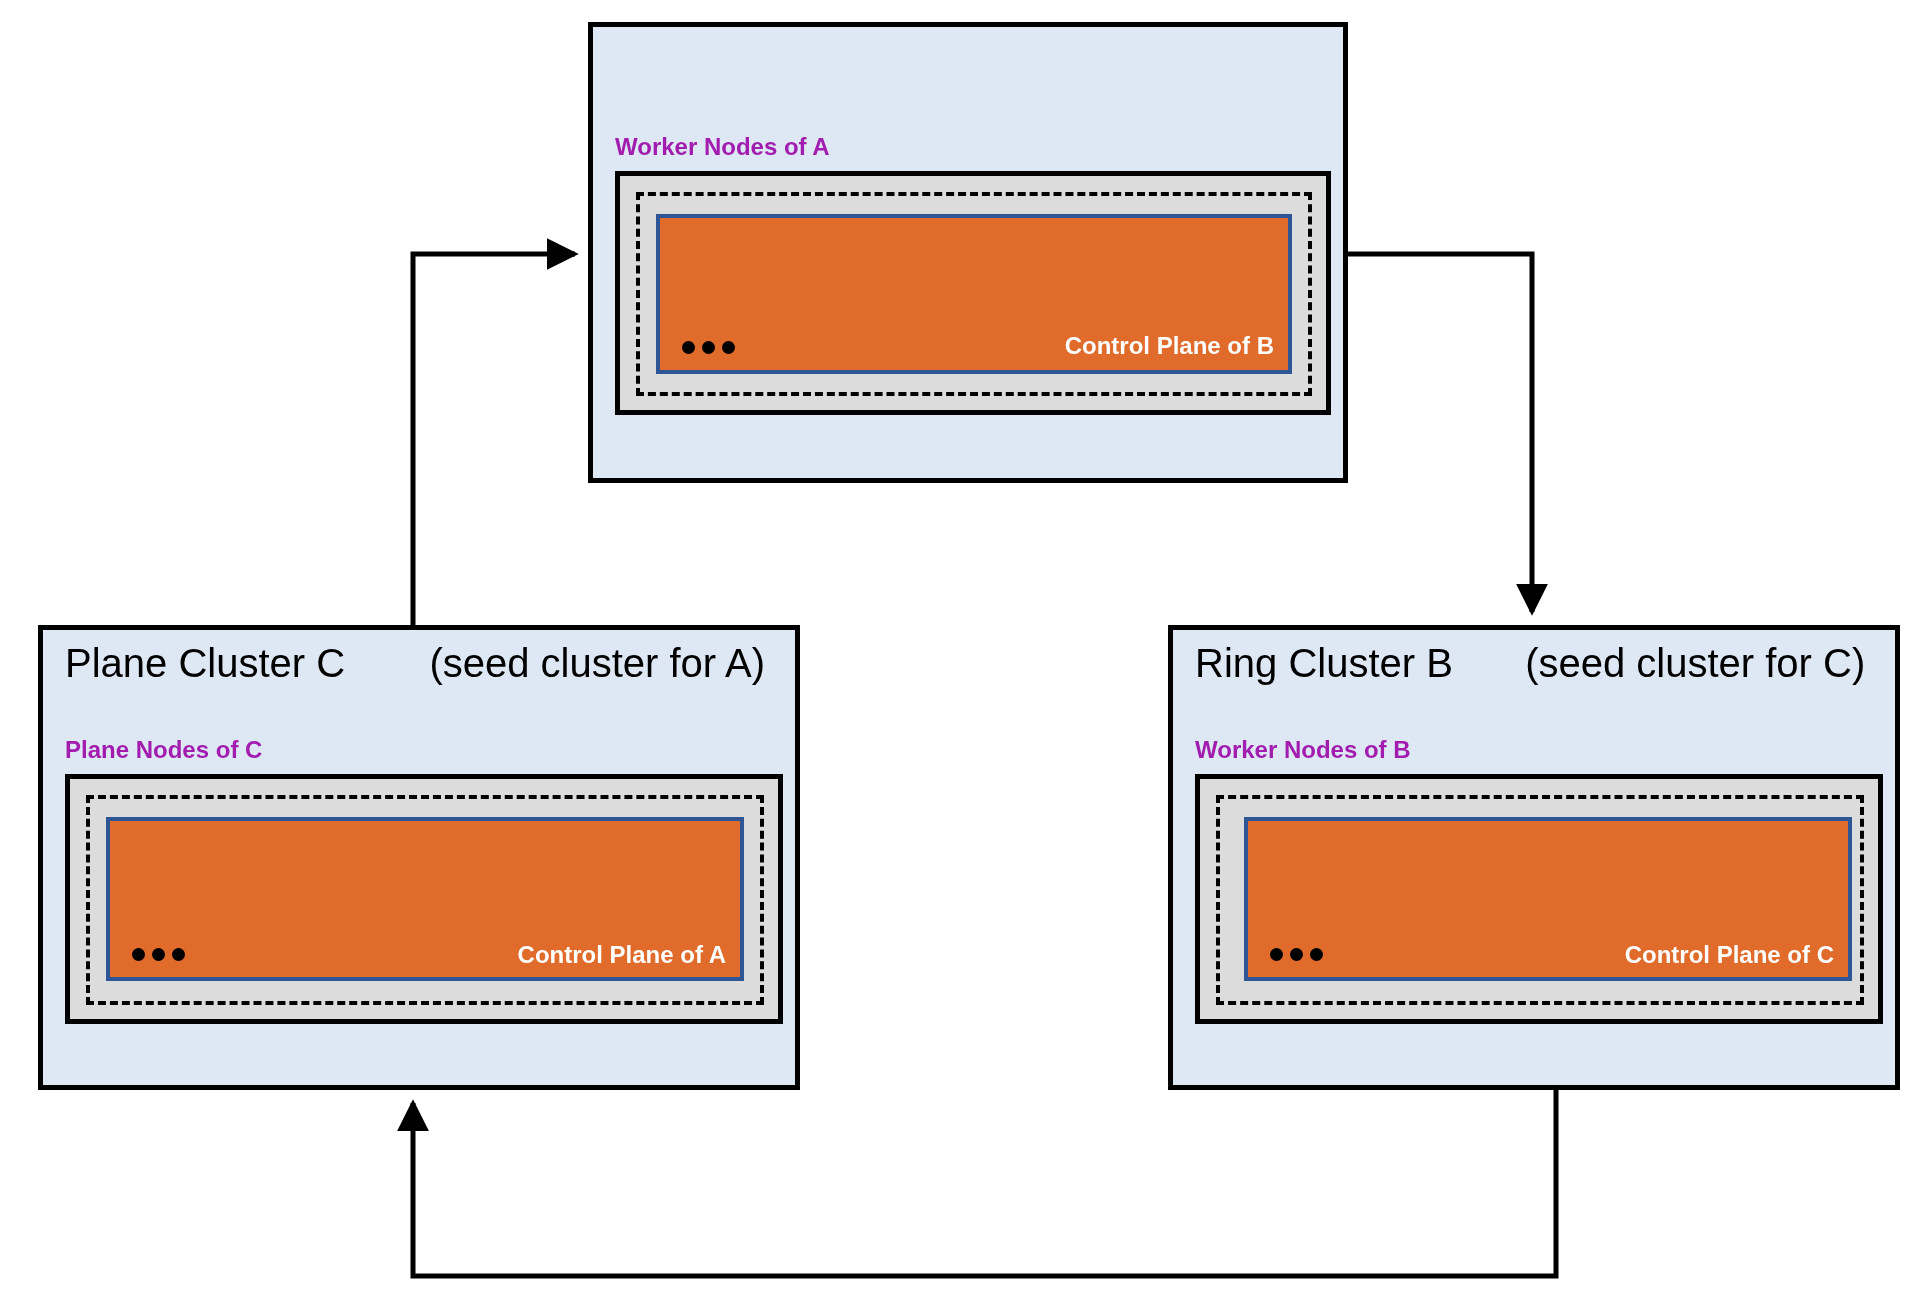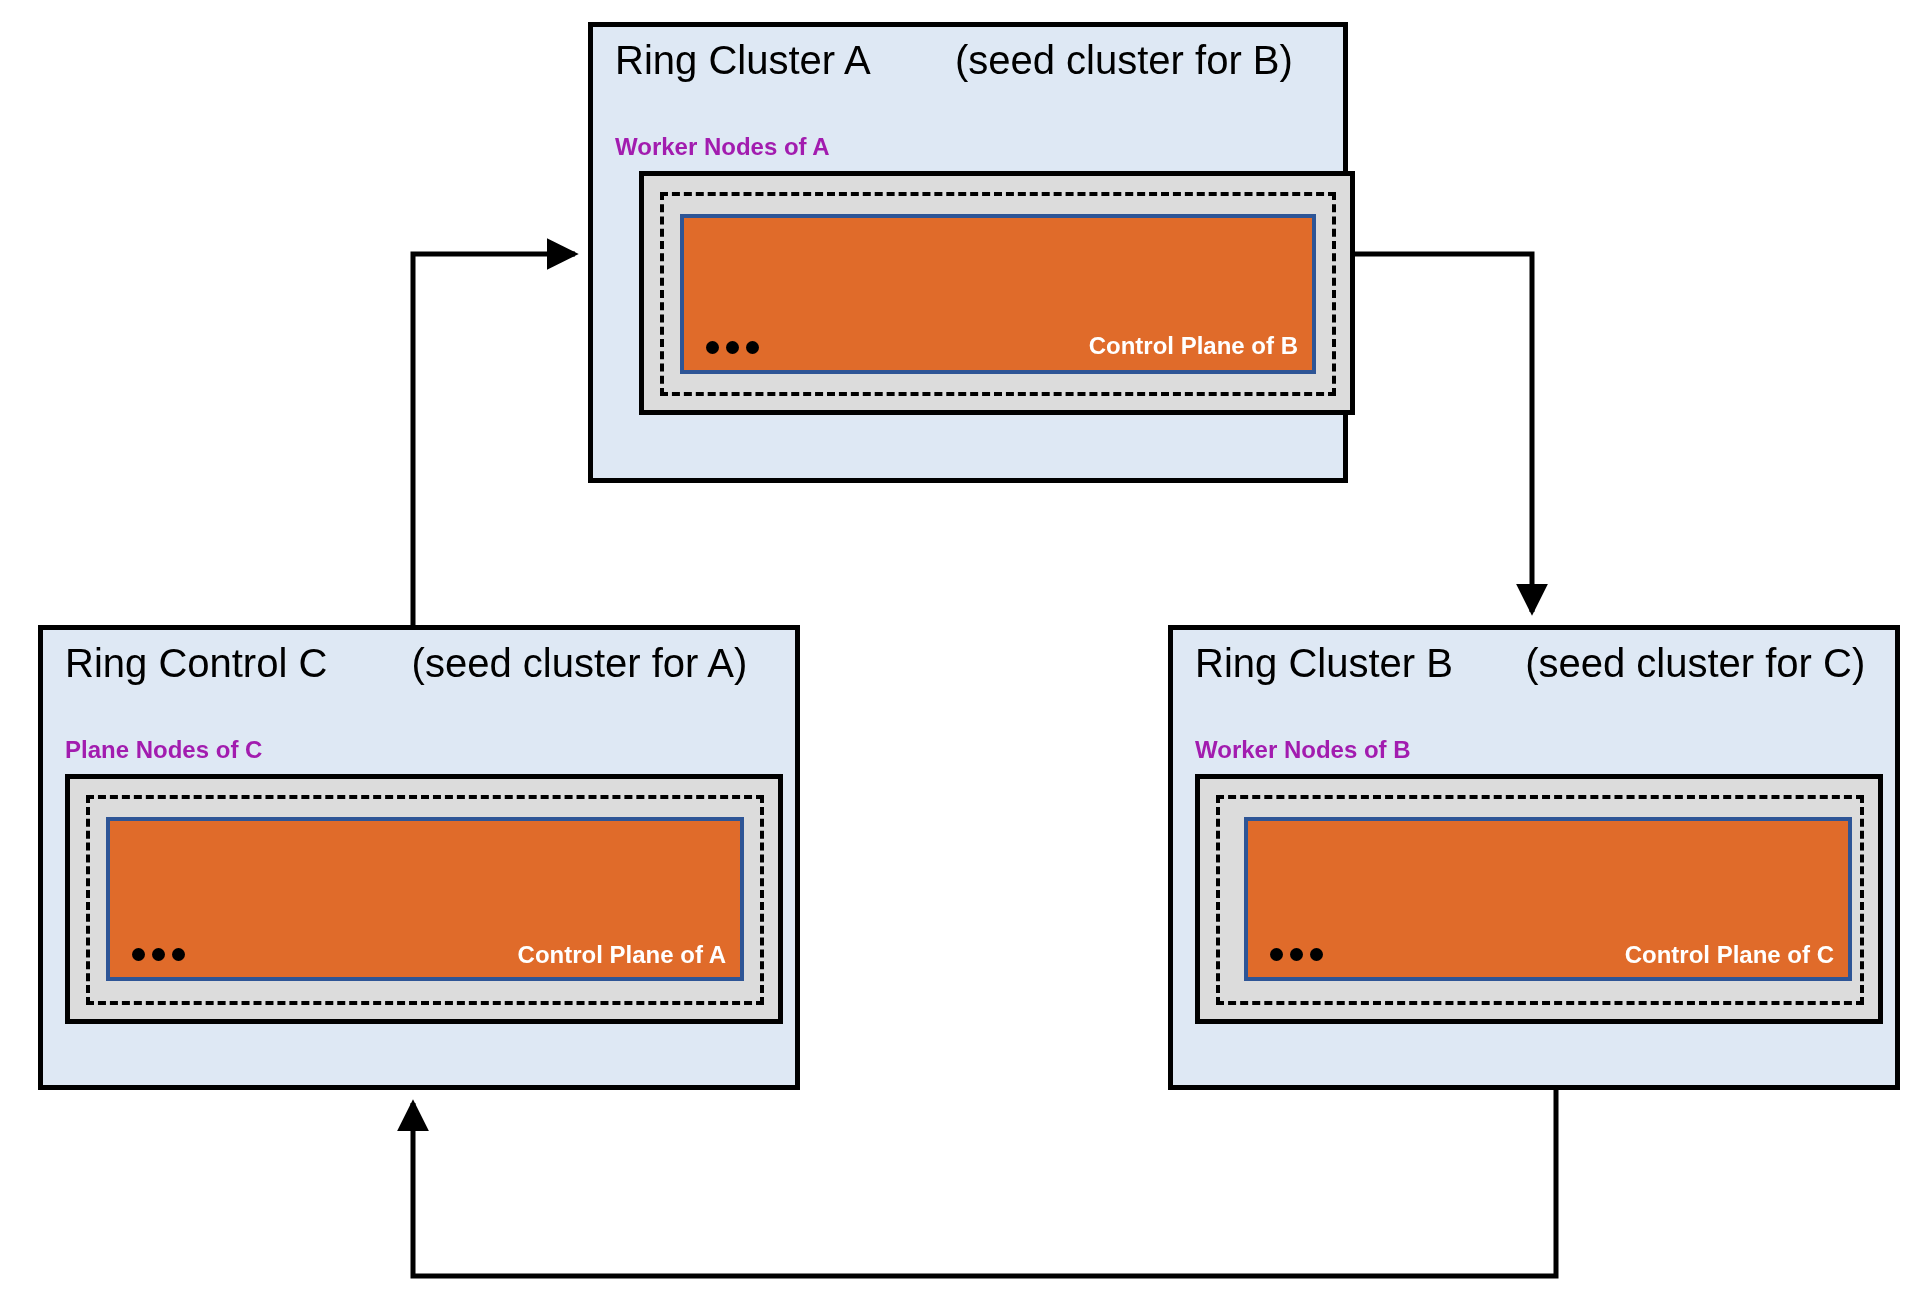--- a/index.html
+++ b/index.html
@@ -67,46 +67,41 @@
     <g>
       <path d="M 1348 254 L 1532 254 L 1532 612" fill="none" stroke="#000000" stroke-width="5" stroke-linecap="butt" stroke-linejoin="miter" marker-end="url(#ah)"></path>
     </g>
 
     <g>
       <path d="M 1556 1090 L 1556 1276 L 413 1276 L 413 1103" fill="none" stroke="#000000" stroke-width="5" stroke-linecap="butt" stroke-linejoin="miter" marker-end="url(#ah)"></path>
     </g>
   </svg>
 
   <div class="cluster" style="left:588px;top:22px;width:760px;height:461px;">
-    <div class="cluster-title">
-      <span class="tname">Ring Cluster A</span>
-      <span style="display:inline-block;width:62px;"></span>
-      <span class="tseed">(seed cluster for B)</span>
-    </div>
 
     <div class="worker-label" style="top:106px;">Worker Nodes of A</div>
 
-    <div class="worker-frame" style="left:22px;top:144px;width:716px;height:244px;margin-left:24px;">
+    <div class="worker-frame" style="left:22px;top:144px;width:716px;height:244px;">
 
       <div class="dashed-frame" style="left:16px;top:16px;width:676px;height:204px;"></div>
 
       <div class="control-plane" style="left:36px;top:38px;width:636px;height:160px;">
         <div class="cp-dots">
           <i></i>
             <i></i>
             <i></i>
         </div>
         <div class="cp-label cp-a">Control Plane of B</div>
       </div>
     </div>
   </div>
 
   <div class="cluster" style="left:38px;top:625px;width:762px;height:465px;">
     <div class="cluster-title">
-      <span class="tname">Ring Control C</span>
+      <span class="tname">Plane Cluster C</span>
       <span style="display:inline-block;width:62px;"></span>
       <span class="tseed">(seed cluster for A)</span>
     </div>
 
     <div class="worker-label" style="top:106px;">Plane Nodes of C</div>
 
     <div class="worker-frame" style="left:22px;top:144px;width:718px;height:250px;">
 
       <div class="dashed-frame" style="left:16px;top:16px;width:678px;height:210px;"></div>
 

